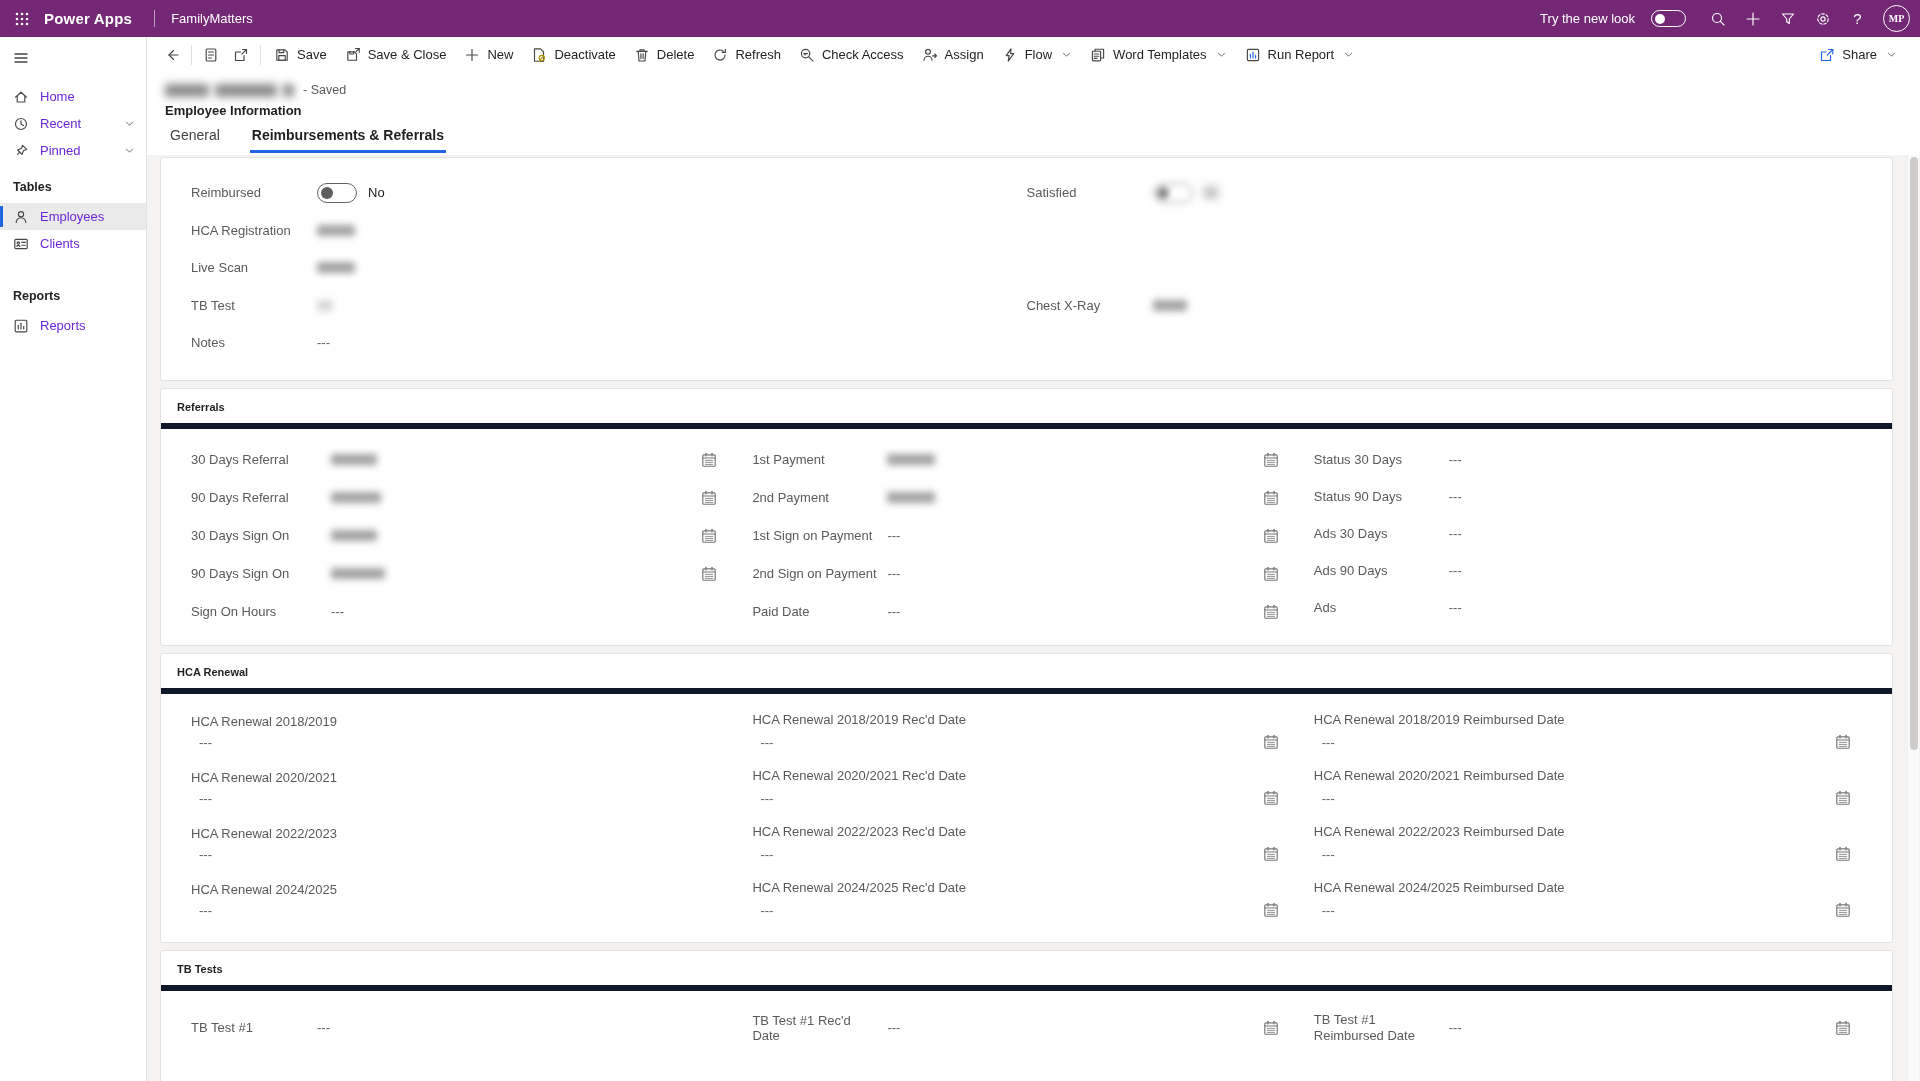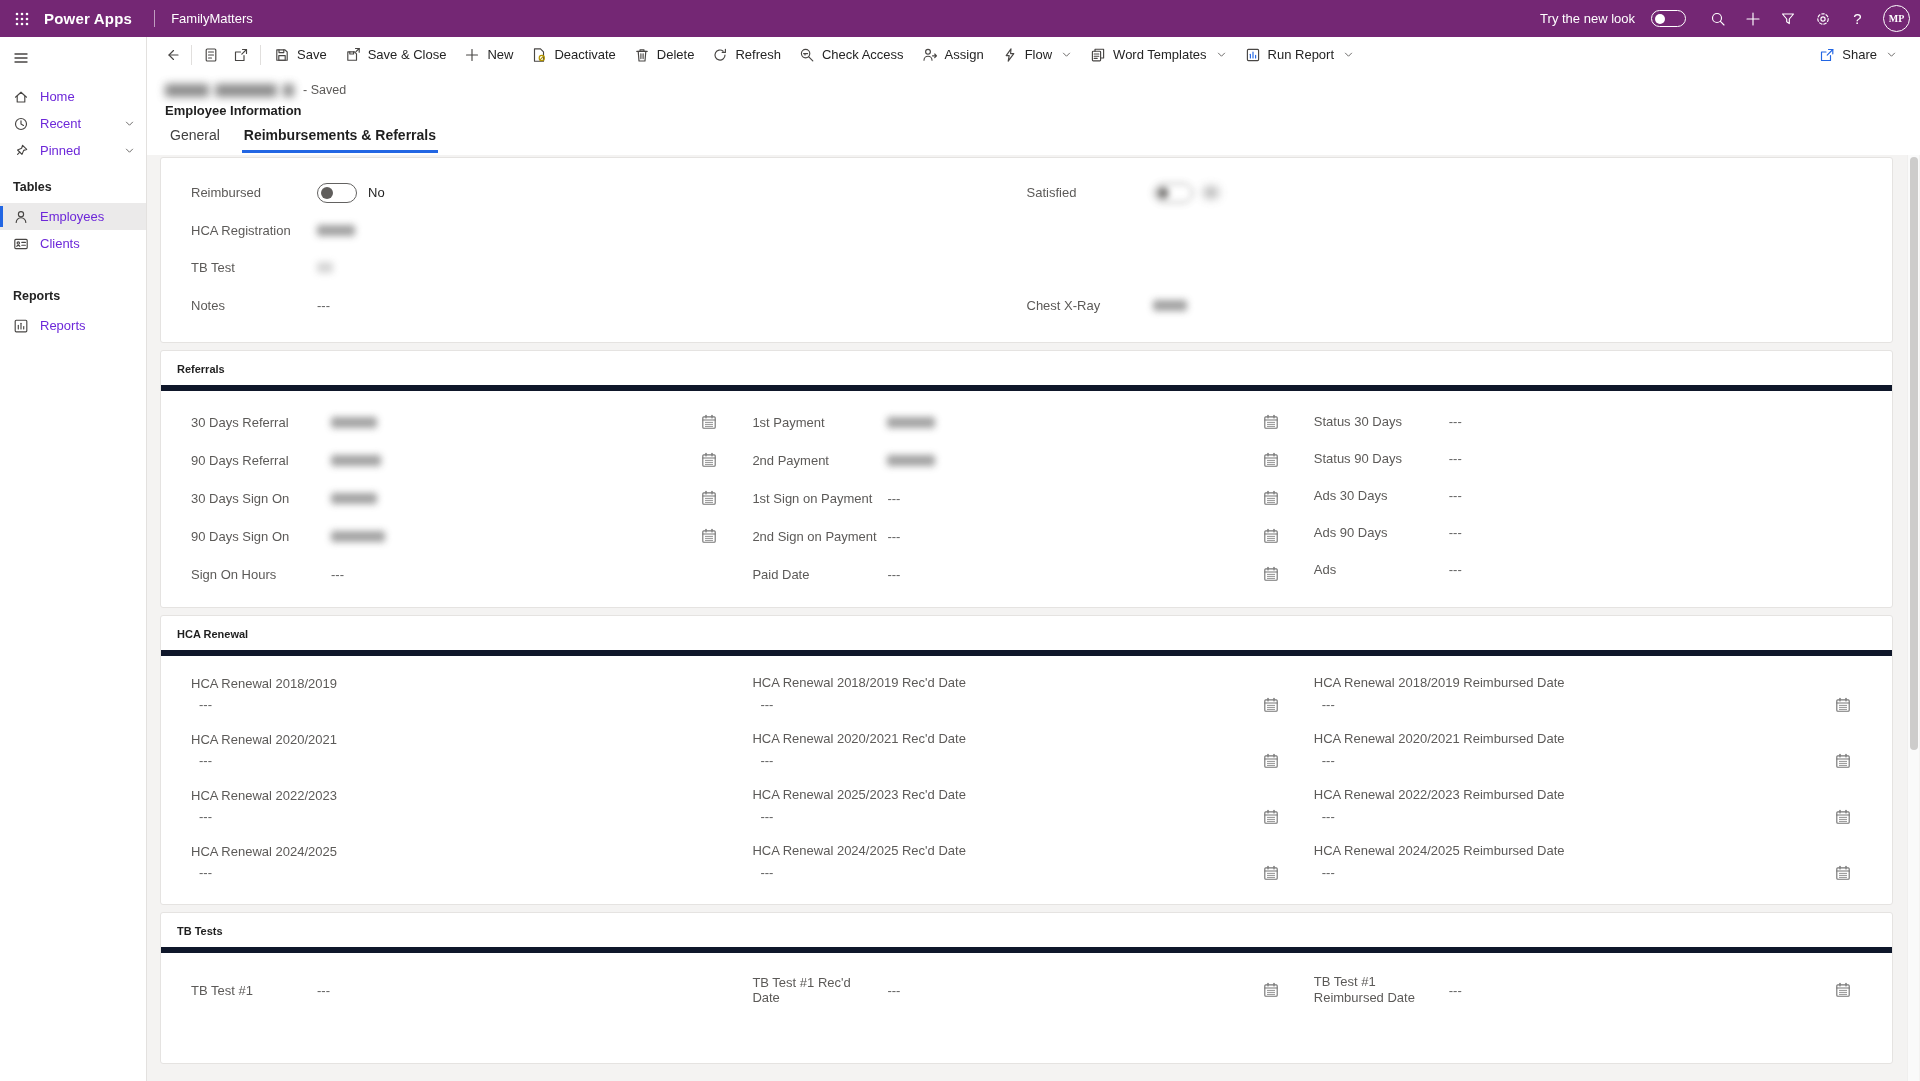--- a/index.html
+++ b/index.html
@@ -47,21 +47,21 @@
   svg.i-sm { width:11px; height:11px; }
   svg.i-blue { stroke:#2266e3; }
 
   
   .record-header { height:83px; padding:9px 0 0 18px; background:#fff; flex-shrink:0; }
   .title-row { display:flex; align-items:center; gap:9px; height:18px; }
   .name-redact { display:flex; gap:6px; align-items:center; }
   .name-redact i { display:block; height:13px; background:#6e6e6e; border-radius:2px; filter:blur(4px); opacity:.8; }
   .saved-status { font-size:12.5px; color:#5c5a58; }
   .form-caption { font-size:13px; font-weight:700; color:#1f1f1f; margin-top:4px; }
-  .tabs { display:flex; gap:20px; margin-top:9px; padding-left:3px; font-size:14px; }
+  .tabs { display:flex; gap:28px; margin-top:9px; padding-left:3px; font-size:14px; }
   .tab { padding:0 2px 7px 2px; color:#424242; cursor:pointer; border-bottom:3px solid transparent; }
   .tab.active { font-weight:700; color:#1f1f1f; border-bottom-color:#2266e3; }
 
   
   .scroll-area { flex:1; background:#f4f3f2; padding:2px 27px 0 13px; position:relative; overflow:hidden; }
   .card { background:#fff; border:1px solid #e5e3e1; border-radius:3px; margin-bottom:7px; }
   .sec-head { font-size:11px; font-weight:700; color:#1f1f1f; padding:12px 16px 10px 16px; border-bottom:6px solid #0f172a; }
 
   .f-label { width:126px; min-width:126px; font-size:13px; color:#5c5a58; padding-right:8px; }
   .f-label-w { width:140px; min-width:140px; }
@@ -398,20 +398,24 @@
             <div class="f-row">
               <span class="f-label">Reimbursed</span>
               <span class="toggle"></span>
               <span class="tog-val">No</span>
             </div>
             <div class="f-row">
               <span class="f-label">HCA Registration</span>
               <span class="redact" style="width:38px"></span>
             </div>
             <div class="f-row">
+              <span class="f-label">Live Scan</span>
+              <span class="redact" style="width:38px"></span>
+            </div>
+            <div class="f-row">
               <span class="f-label">TB Test</span>
               <span class="redact redact-lite" style="width:16px"></span>
             </div>
             <div class="f-row">
               <span class="f-label">Notes</span>
               <span class="f-val">---</span>
             </div>
           </div>
           <div>
             <div class="f-row">
@@ -660,21 +664,21 @@
                       <line x1="5" y1="1.2" x2="5" y2="4"></line>
                       <line x1="11" y1="1.2" x2="11" y2="4"></line>
                       <line x1="4.4" y1="8.4" x2="11.6" y2="8.4" style="stroke-width:.8"></line>
                       <line x1="4.4" y1="10.4" x2="11.6" y2="10.4" style="stroke-width:.8"></line>
                       <line x1="4.4" y1="12.4" x2="11.6" y2="12.4" style="stroke-width:.8"></line>
                     </svg>
                   </span>
                 </div>
             </div>
             <div class="hca-cell">
-              <div class="hca-label">HCA Renewal 2025/2023 Rec'd Date</div>
+              <div class="hca-label">HCA Renewal 2022/2023 Rec'd Date</div>
               <div class="hca-valrow">
                   <span class="f-val">---</span>
                 <span class="cal-wrap">
                     <svg class="i" viewBox="0 0 16 16" style="stroke:#767676">
                       <rect x="1.8" y="2.8" width="12.4" height="11.4" rx="1"></rect>
                       <line x1="1.8" y1="6" x2="14.2" y2="6"></line>
                       <line x1="5" y1="1.2" x2="5" y2="4"></line>
                       <line x1="11" y1="1.2" x2="11" y2="4"></line>
                       <line x1="4.4" y1="8.4" x2="11.6" y2="8.4" style="stroke-width:.8"></line>
                       <line x1="4.4" y1="10.4" x2="11.6" y2="10.4" style="stroke-width:.8"></line>

